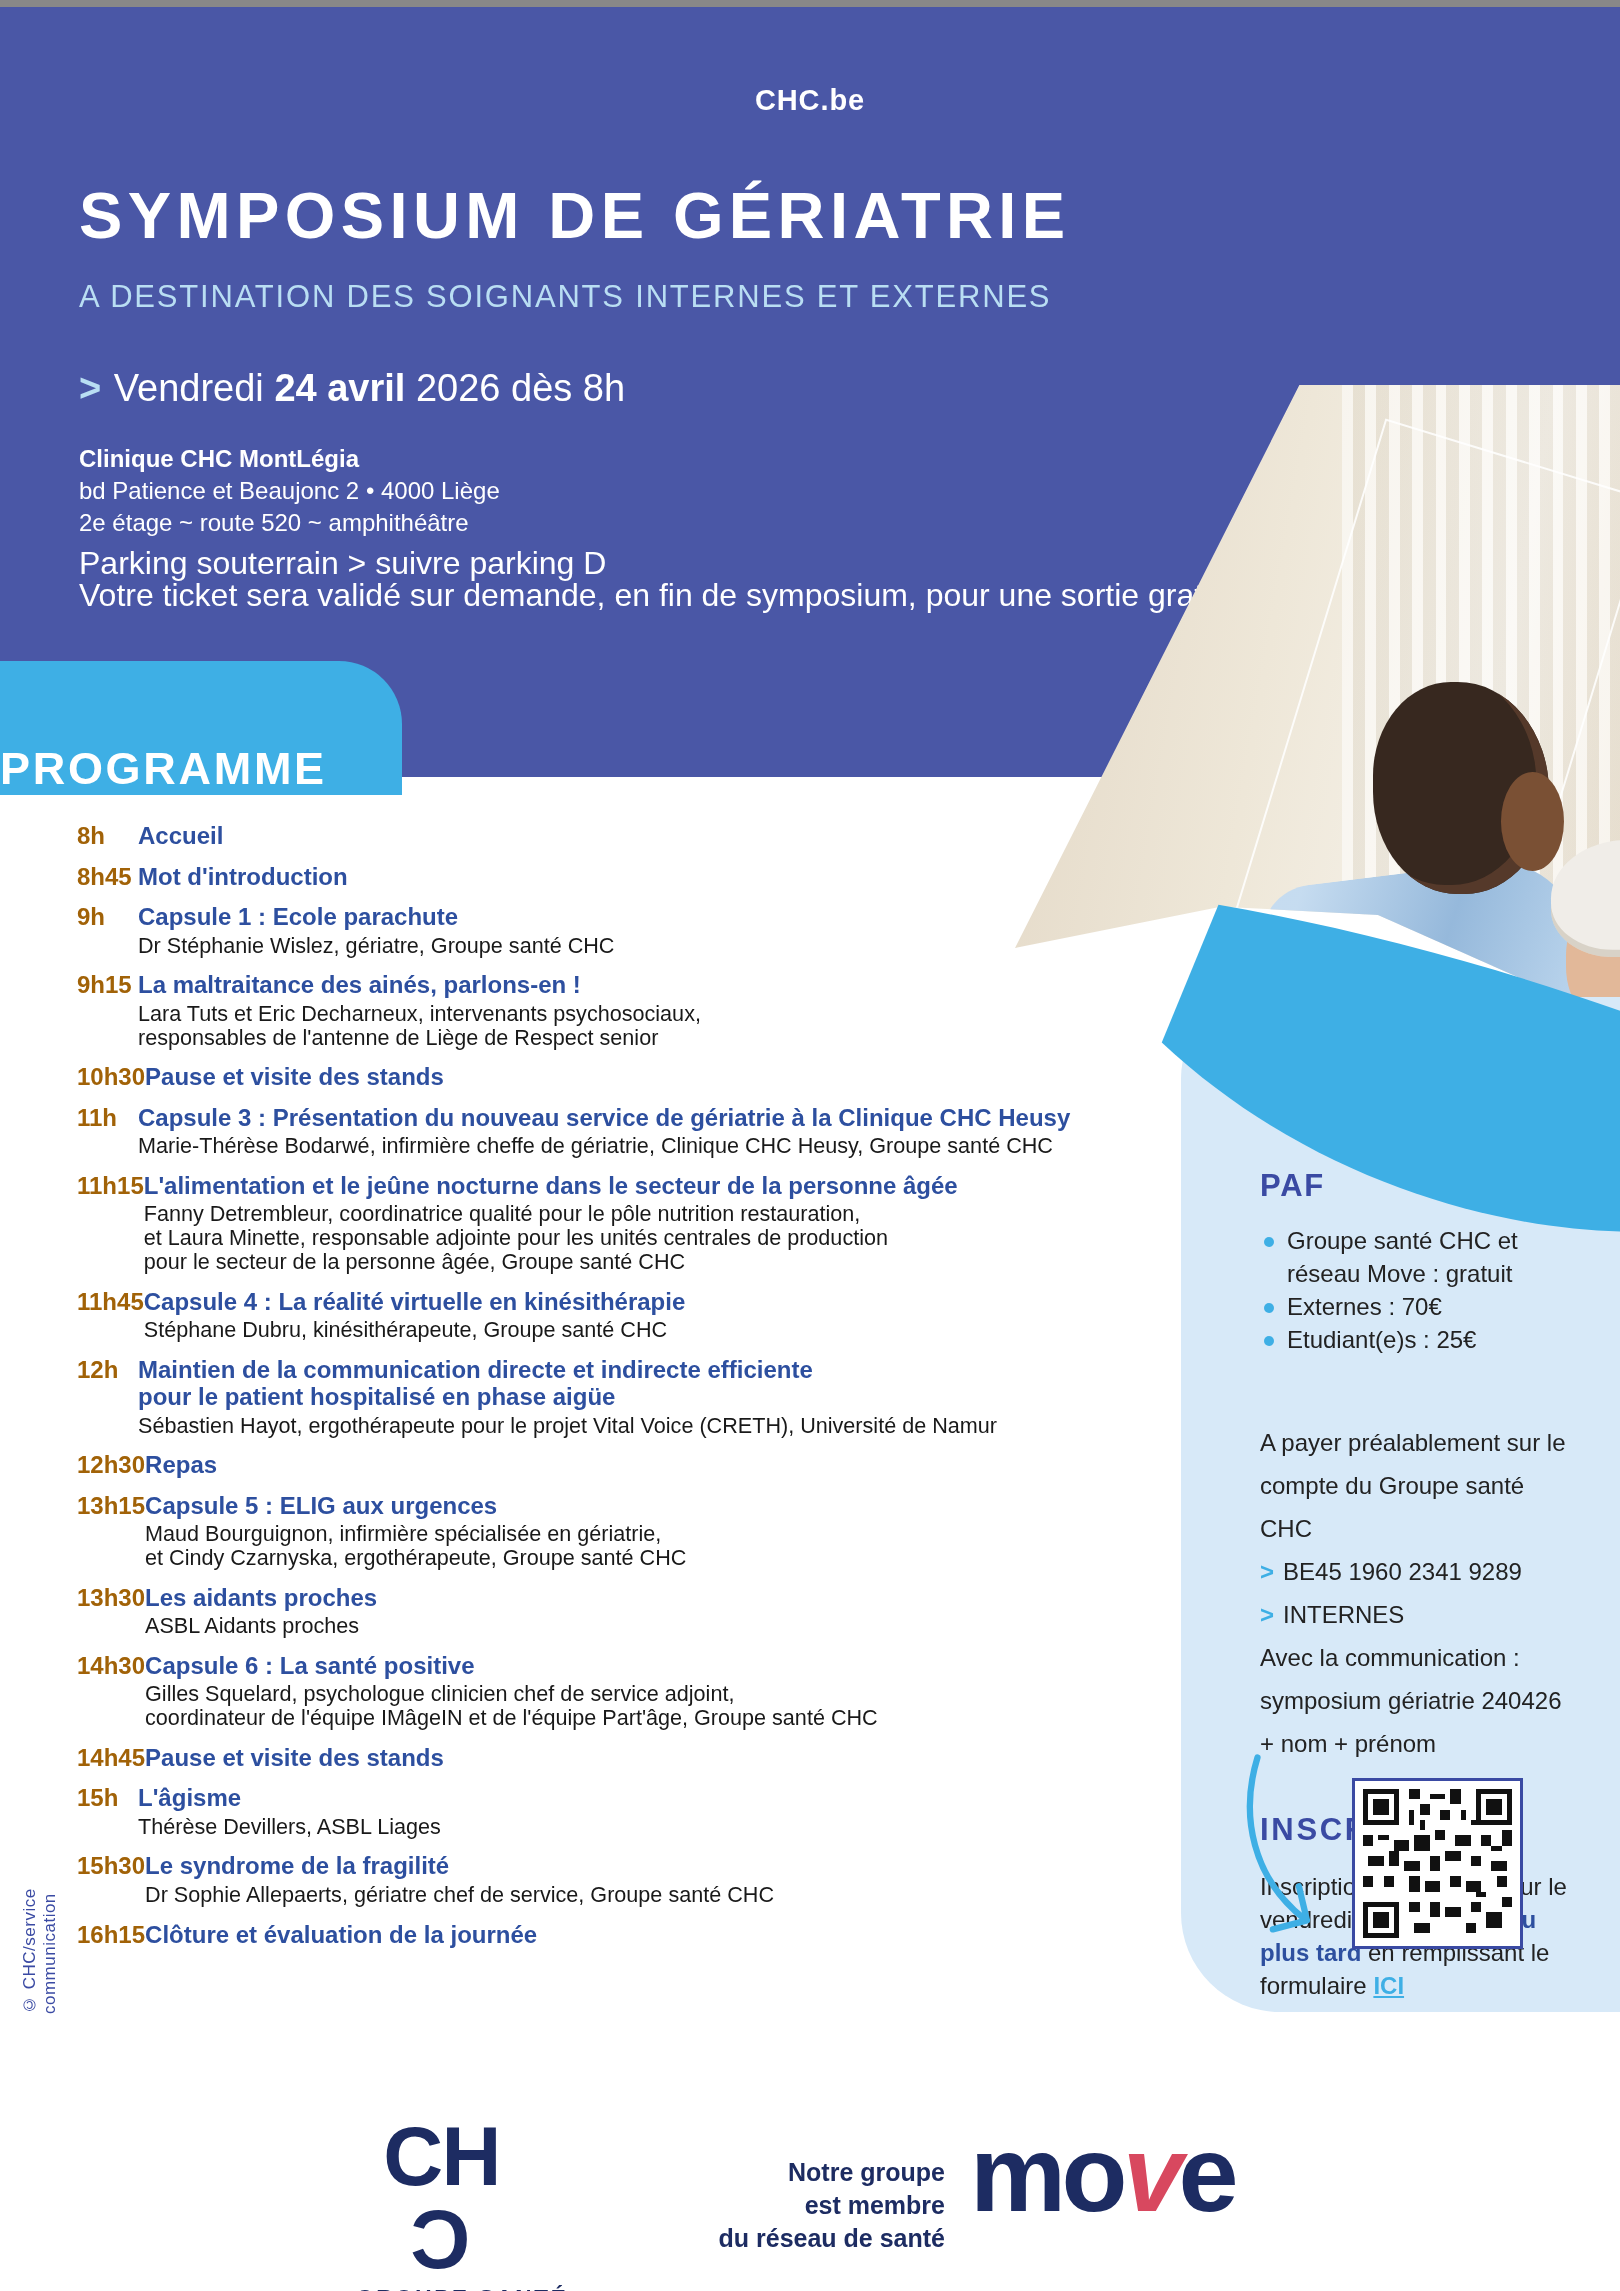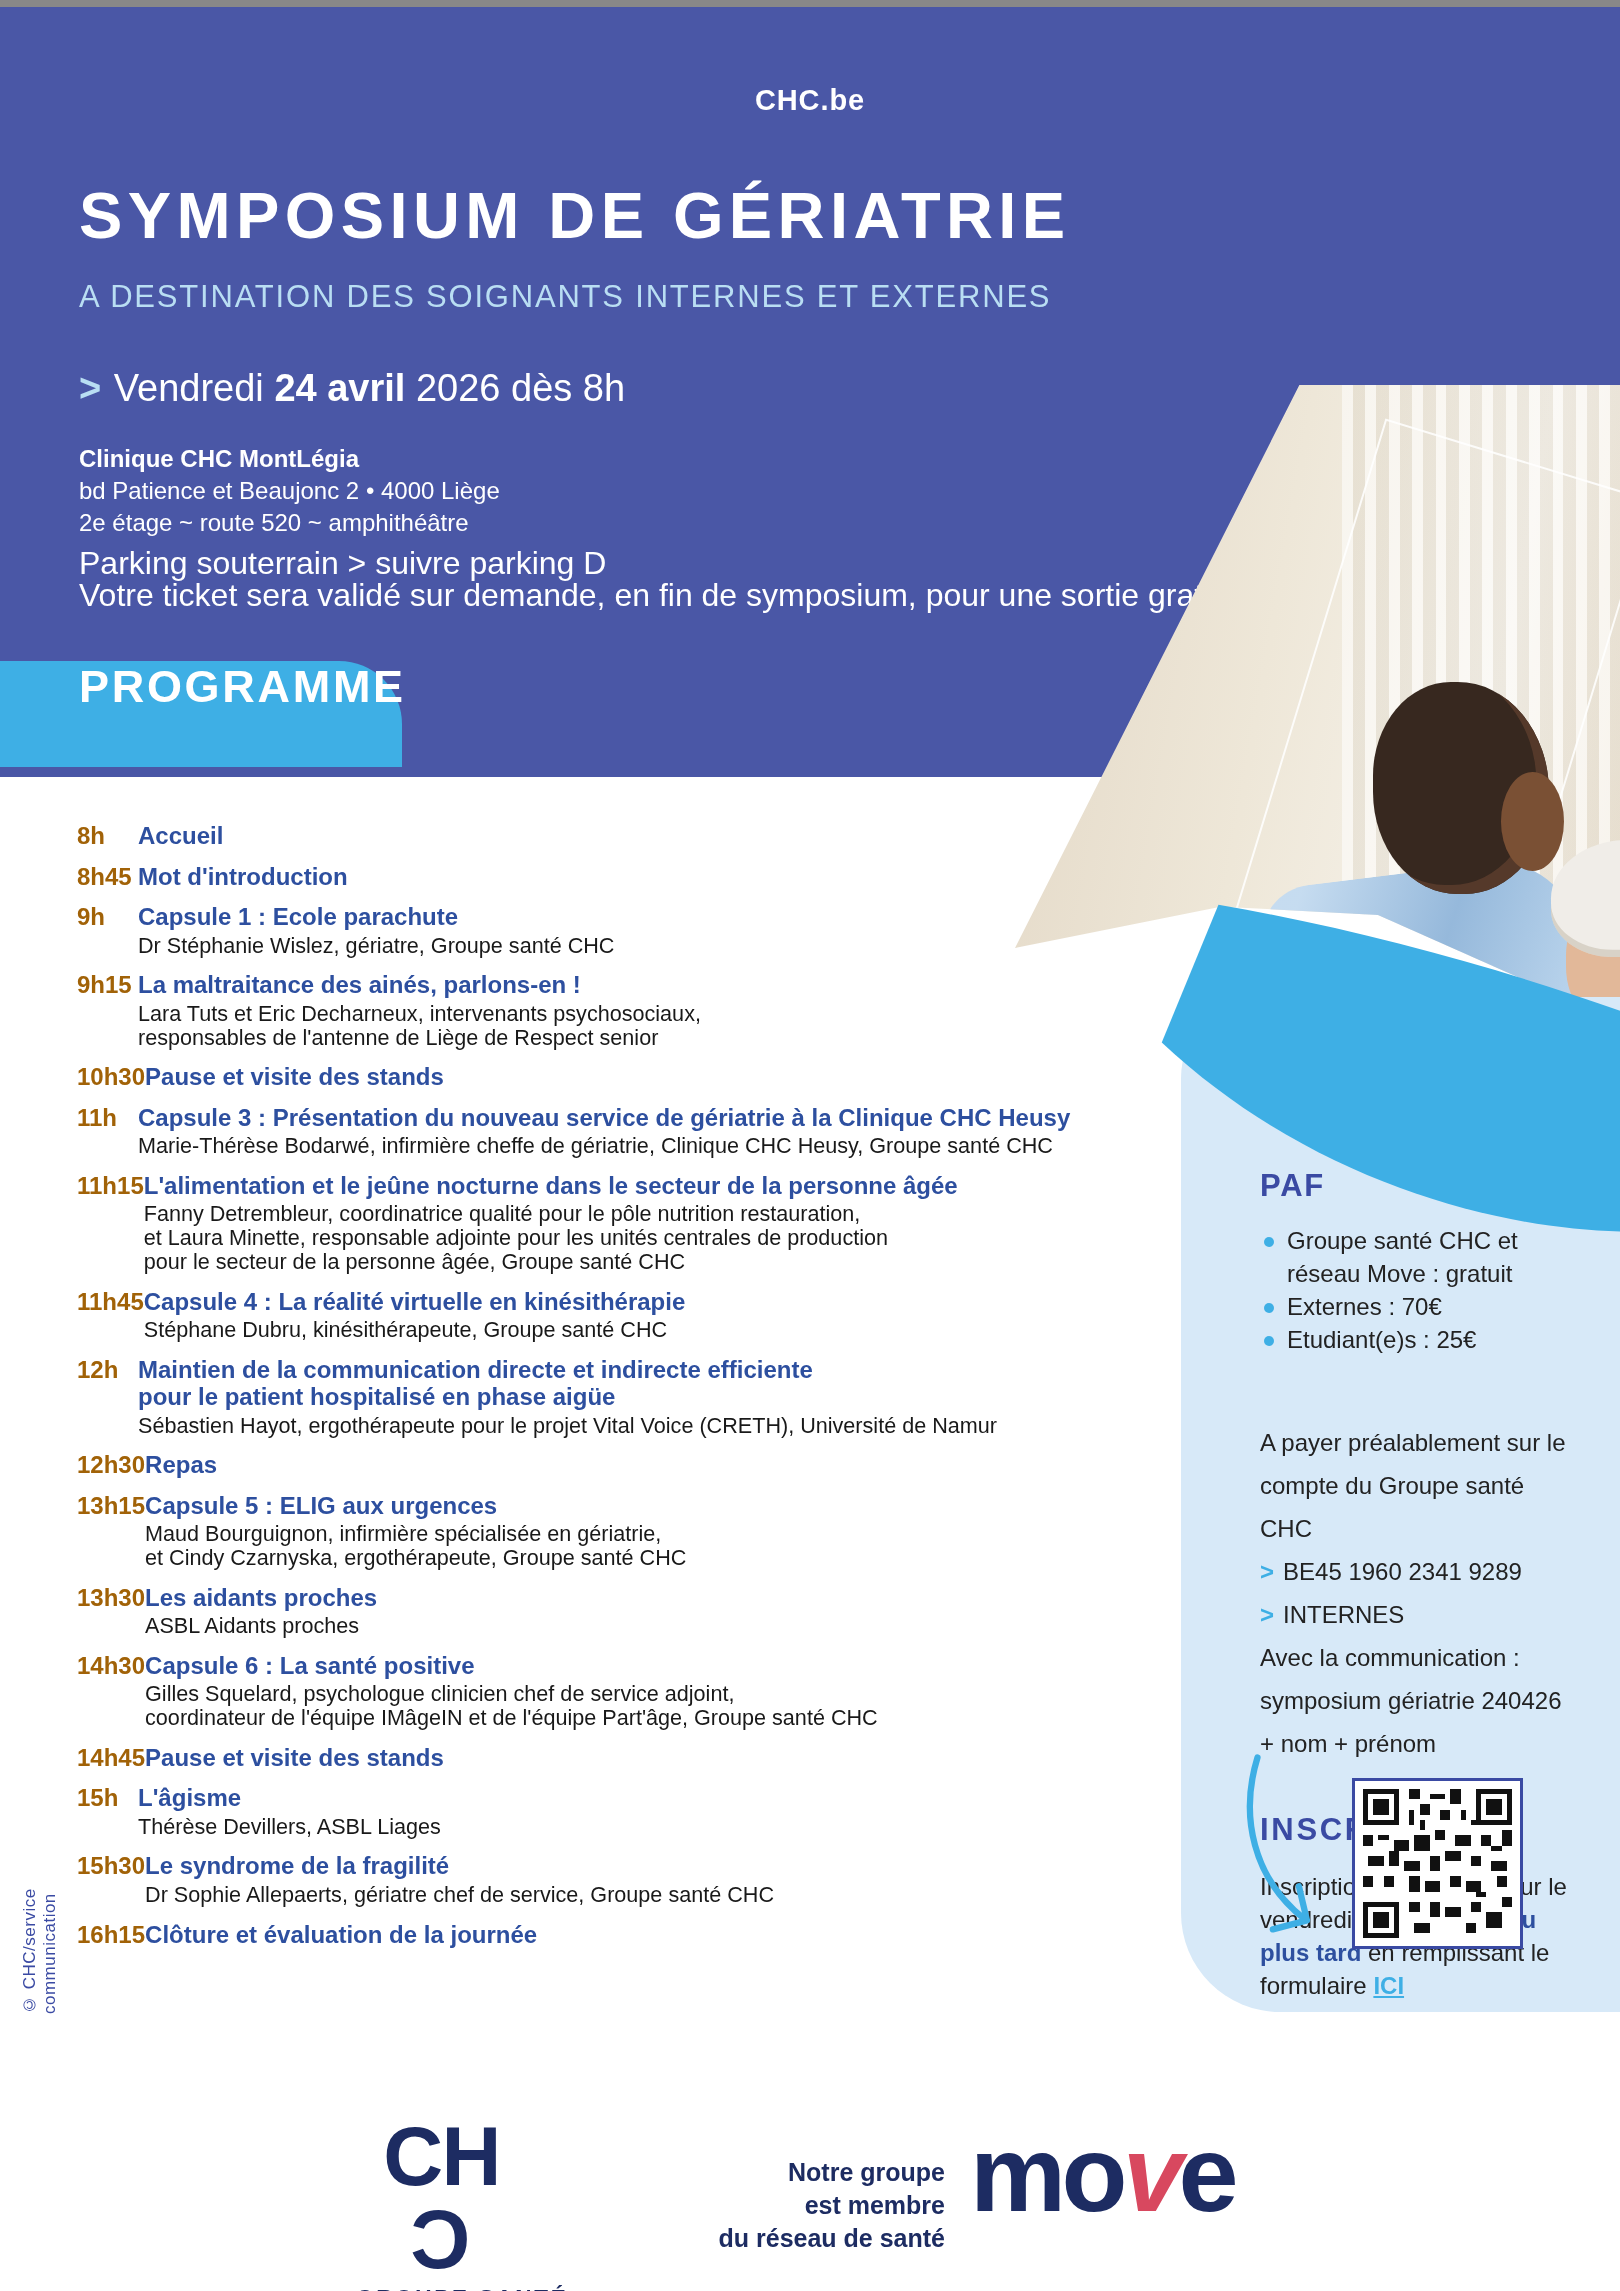--- a/index.html
+++ b/index.html
@@ -16,22 +16,22 @@
   .main-title { position:absolute; left:79px; top:171px; color:#fff;
     font-size:65px; font-weight:800; letter-spacing:5.4px; white-space:nowrap; z-index:2; }
   .sub-title { position:absolute; left:79px; top:272px; color:#b9def3;
     font-size:31px; font-weight:500; letter-spacing:1.8px; white-space:nowrap; z-index:2; }
   .date-line { position:absolute; left:79px; top:360px; color:#fff; font-size:38px; z-index:2; }
   .date-line .chev { color:#b9def3; font-weight:bold; margin-right:12.6px; }
   .date-line .b { font-weight:800; }
   .venue { position:absolute; left:79px; top:436px; color:#fff; font-size:24px; line-height:32px; z-index:2; }
   .venue .vname { font-weight:bold; }
   .parking { position:absolute; left:79px; top:540px; color:#fff; font-size:32px; line-height:32px; z-index:2; white-space:pre-line; }
-  .banner { position:absolute; left:0; top:654px; width:402px; height:106px; background:#3eafe5;
-    border-radius:0 63px 0 0; display:flex; align-items:flex-start; padding-left:79px; z-index:5; }
+  .banner { position:absolute; left:0; top:654px; width:402px; height:134px; background:#3eafe5;
+    border-radius:0 63px 0 0; display:flex; align-items:flex-end; z-index:5; }
   .banner-text { color:#fff; font-size:45px; font-weight:800; letter-spacing:2.7px; }
 
   
   .photo { position:absolute; left:1015px; top:378px; width:605px; height:828px; z-index:2;
     clip-path:polygon(47% 0, 100% 0, 100% 77%, 60% 64%, 34% 63%, 0 68%);
     background:linear-gradient(100deg,#b98755 0%, #e6dccb 10%, #eee7d8 40%, #f6f2ea 72%, #ece2d0 100%);
   }
   .curtain { position:absolute; right:0; top:0; width:46%; height:100%;
     background:repeating-linear-gradient(90deg, rgba(255,255,255,.55) 0 10.8px, rgba(120,110,90,.07) 10.8px 23.4px); }
   .nurse-hair { position:absolute; left:358px; top:297px; width:176px; height:212px; background:#37281f;

